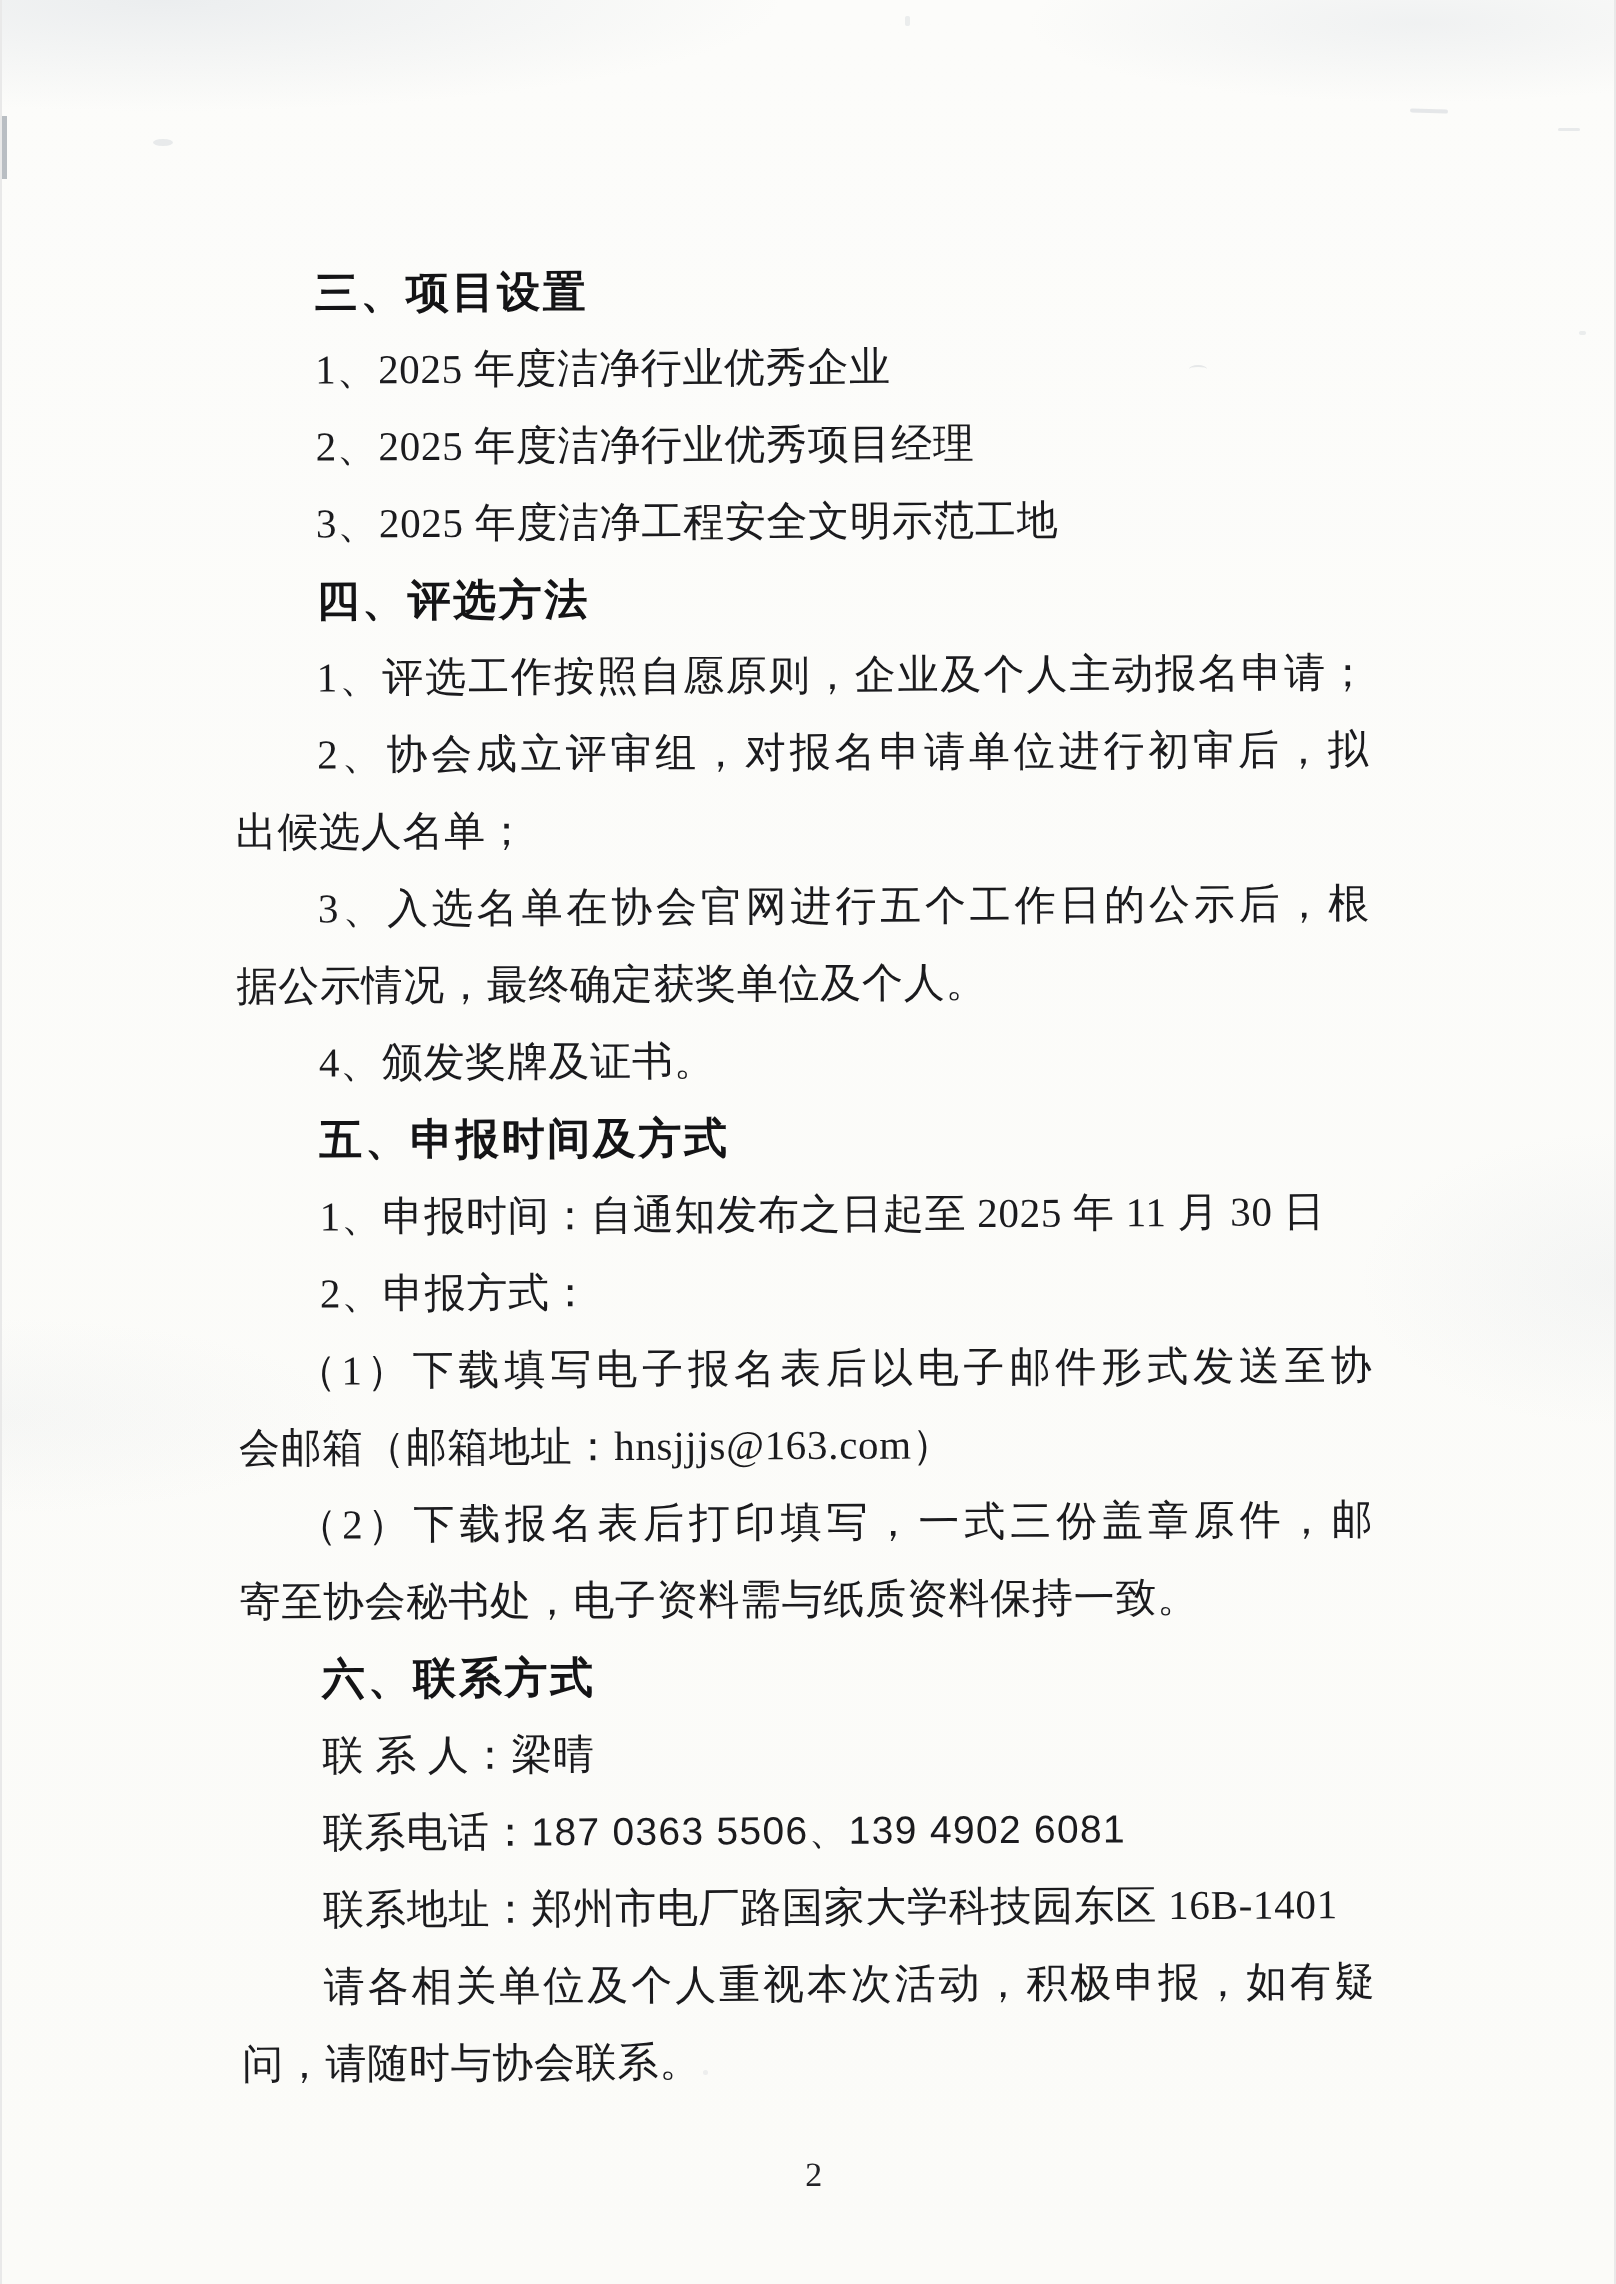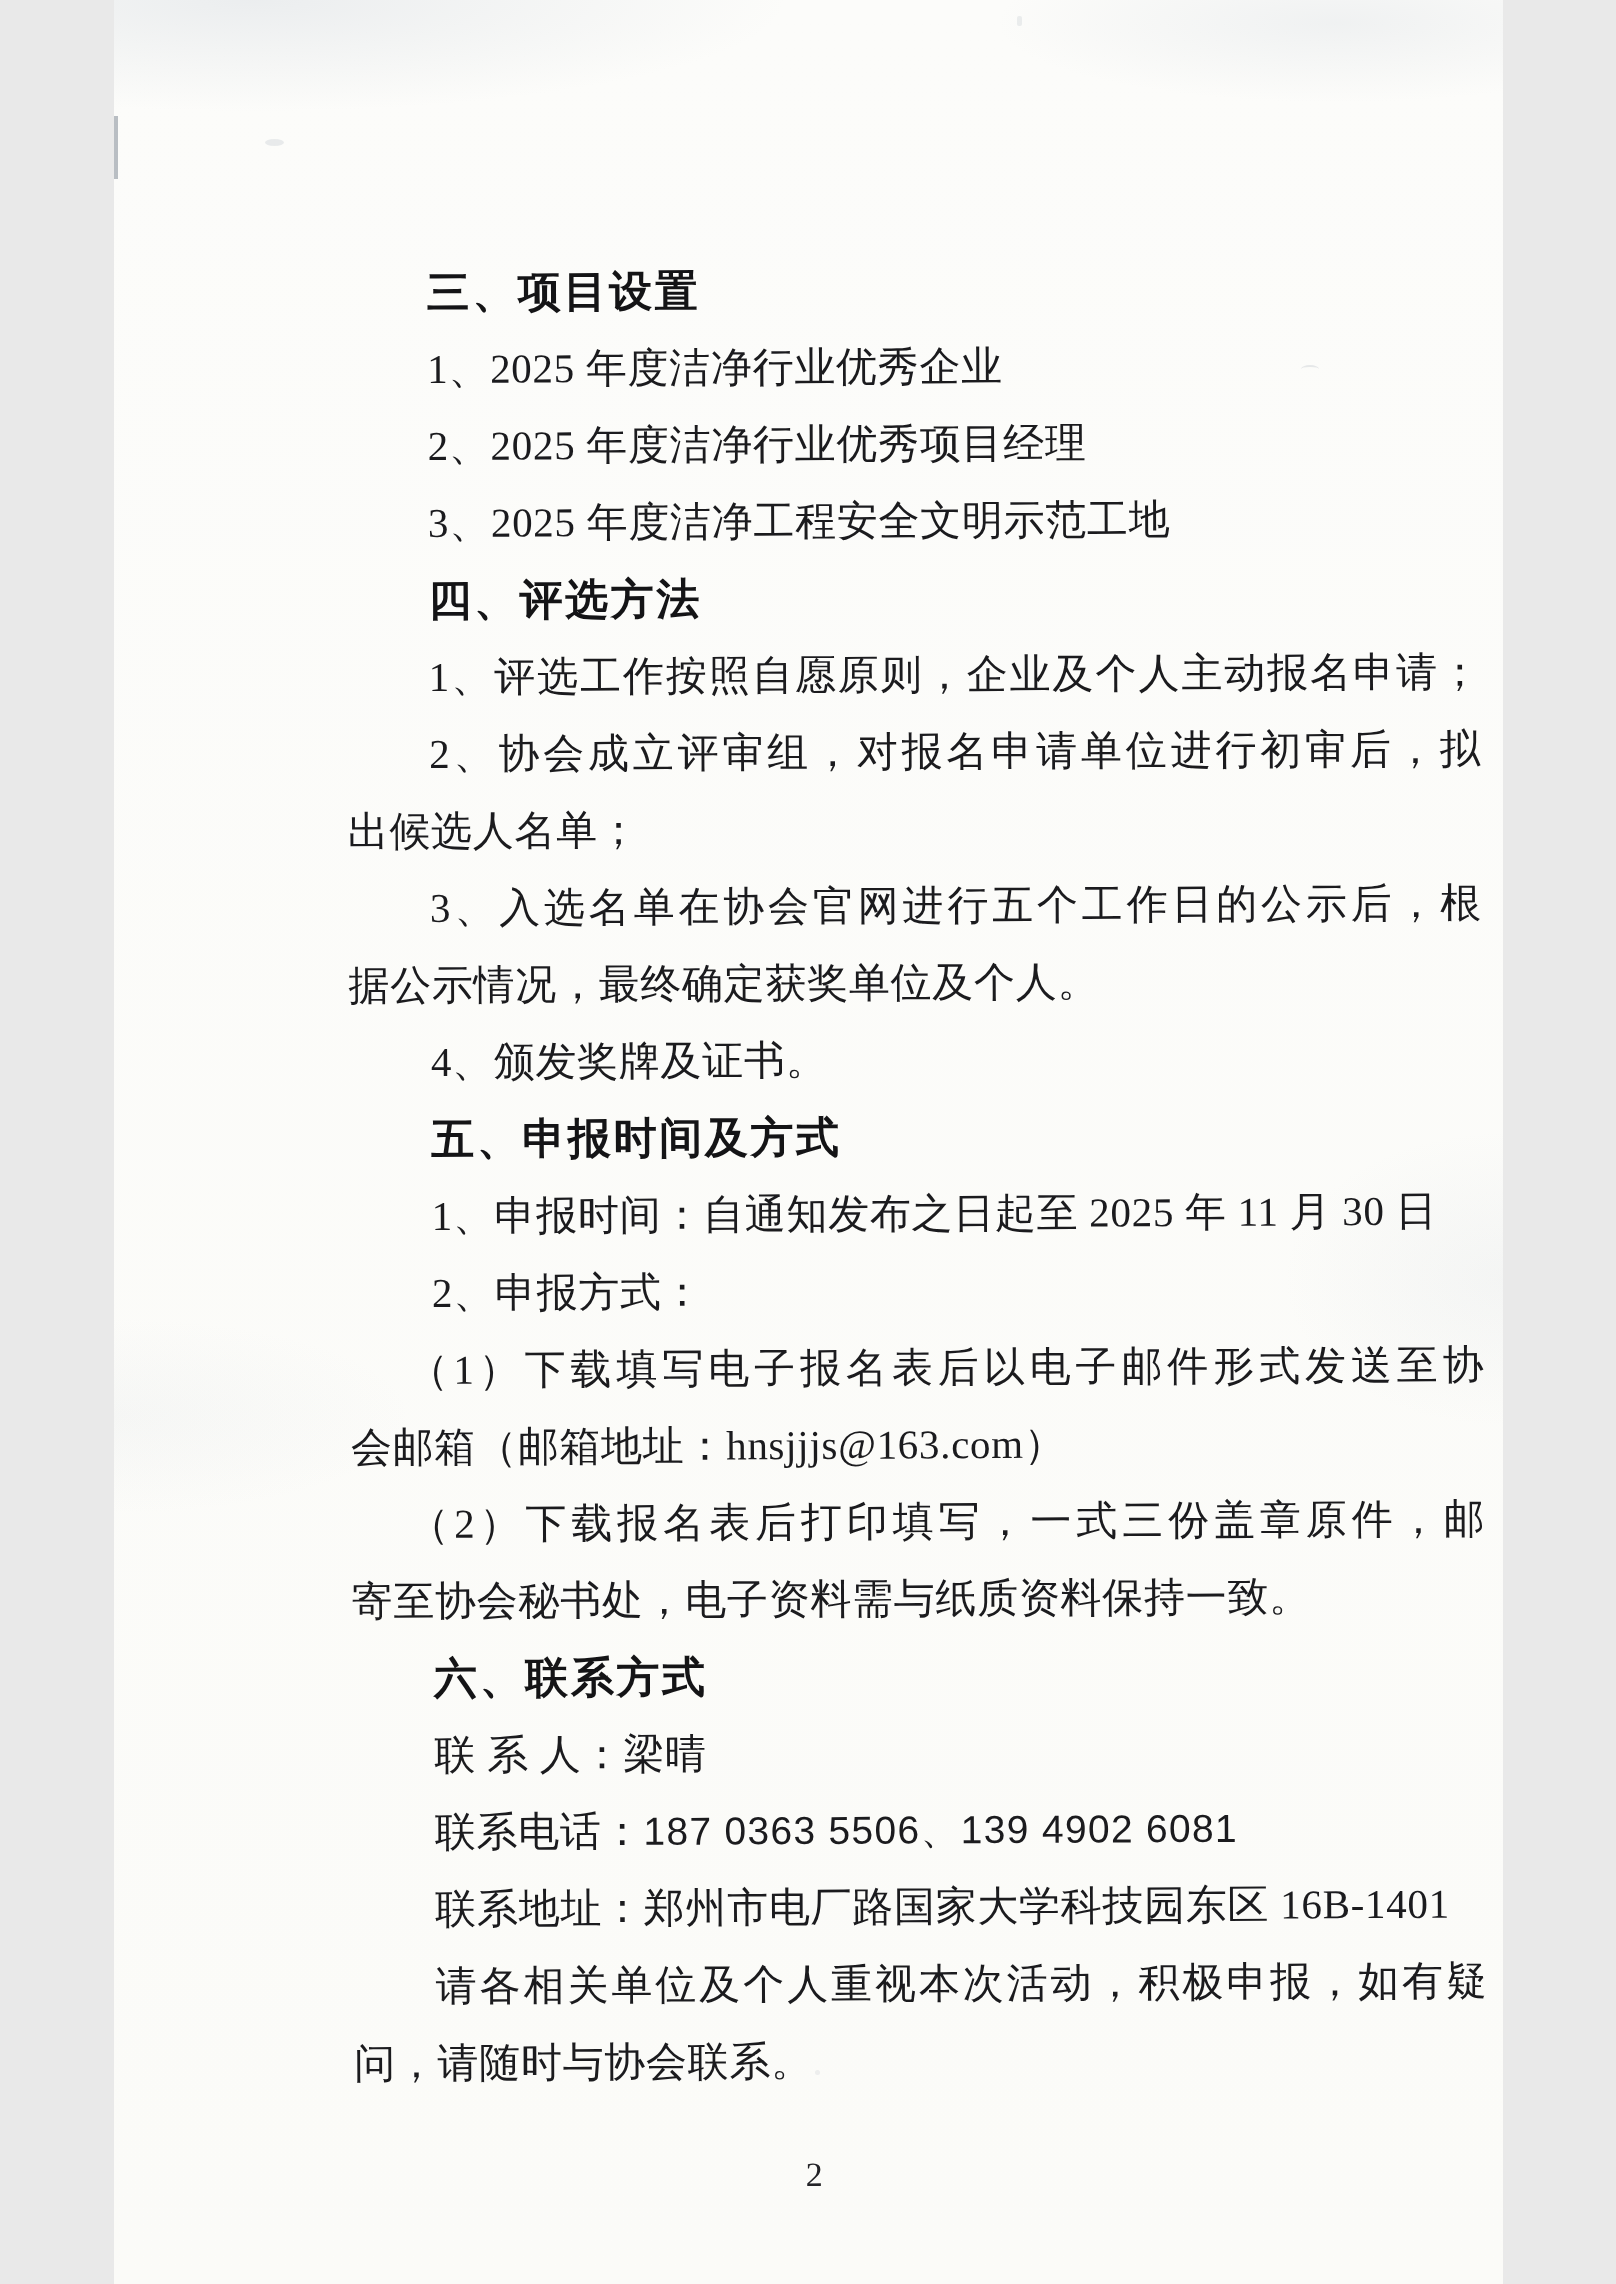--- a/index.html
+++ b/index.html
@@ -2,21 +2,21 @@
 <html style="font-size:10.4px"><head>
 <meta charset="utf-8">
 <style>
   html, body {
     margin: 0;
     padding: 0;
     background: #e9e9e9;
   }
   .page {
     position: relative;
-    width: 1389px;
+    width: 1612px;
     height: 2284px;
     margin: 0 auto;
     background-color: #fcfcfa;
     background-image:
       radial-gradient(55% 7% at 10% 0%, rgba(176,186,199,0.22), transparent 70%),
       radial-gradient(35% 5% at 88% 1%, rgba(176,186,199,0.16), transparent 70%),
       radial-gradient(22% 9% at 100% 56%, rgba(176,186,199,0.10), transparent 72%),
       radial-gradient(30% 6% at 0% 62%, rgba(176,186,199,0.08), transparent 72%),
       linear-gradient(#fcfcfa, #fbfbf8);
     overflow: hidden;

